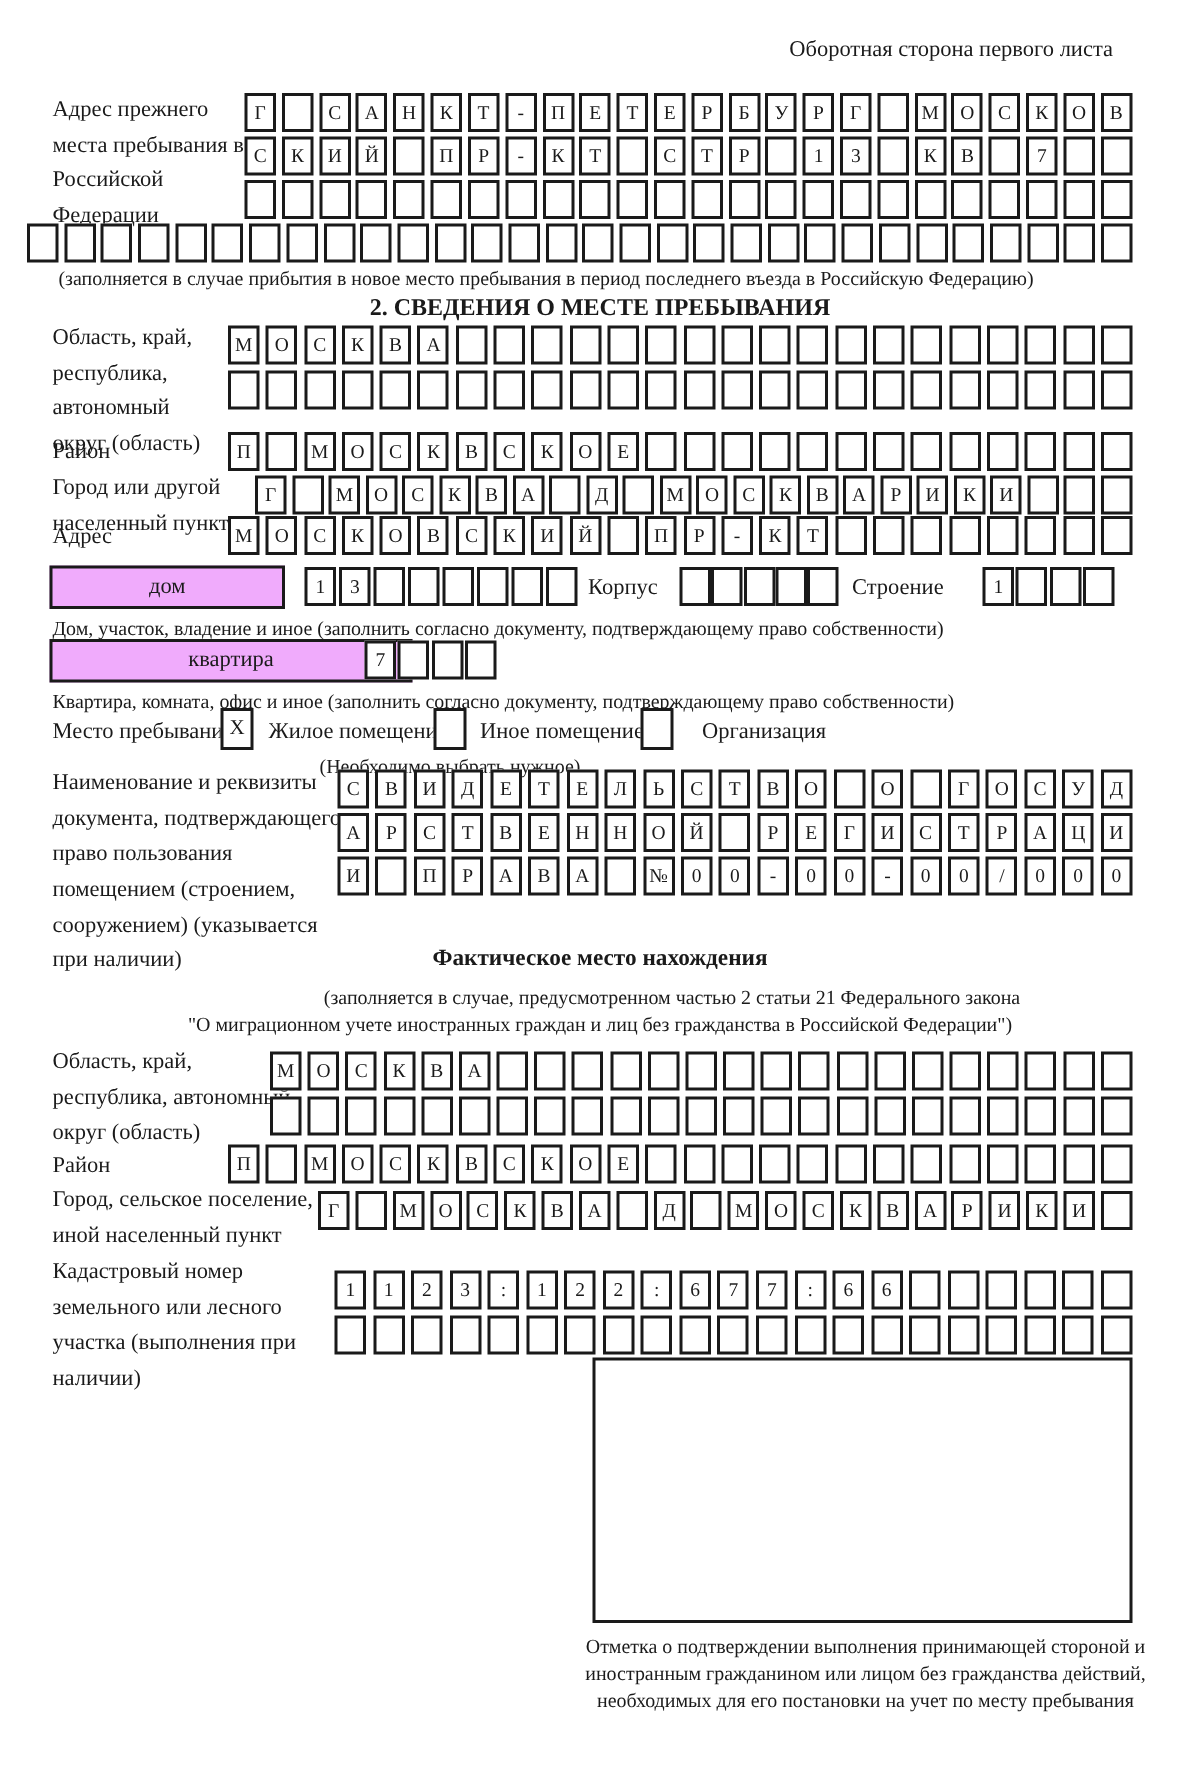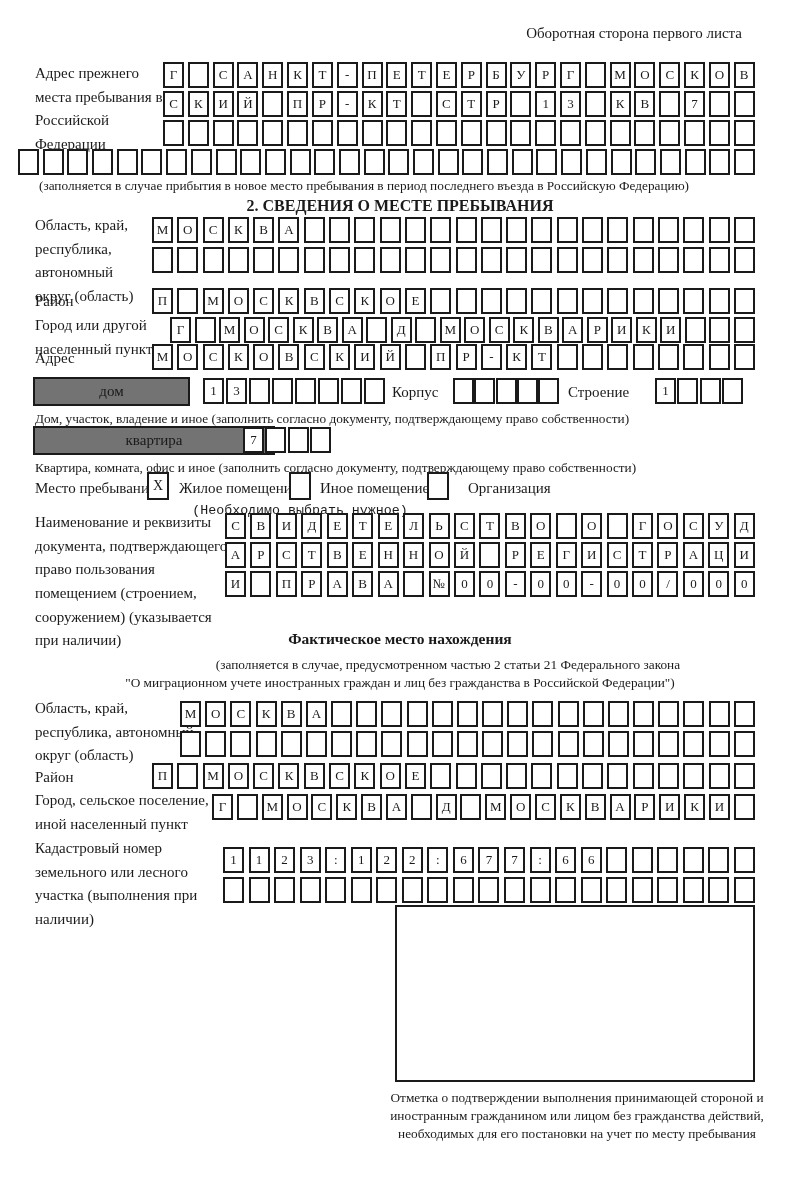--- a/index.html
+++ b/index.html
@@ -13,21 +13,21 @@
   .center { text-align:center; }
   .title { position:absolute; left:0; width:800px; text-align:center; font-weight:bold; font-size:16px; }
   .cell-row { position:absolute; display:flex; justify-content:space-between; height:26px; }
   .cell {
     width:21px; height:26px; border:2px solid #1a1a1a; box-sizing:border-box;
     display:flex; align-items:center; justify-content:center;
     font-size:13px; background:#fff; flex:0 0 21px;
   }
   .widebox {
     position:absolute; height:29px; border:2px solid #1a1a1a; box-sizing:border-box;
-    display:flex; align-items:center; justify-content:center; font-size:15px; background:#737373;
+    display:flex; align-items:center; justify-content:center; font-size:15px; background:#f0abfc;
   }
   .chk {
     position:absolute; width:22px; height:28px; border:2px solid #1a1a1a; box-sizing:border-box;
     display:flex; align-items:center; justify-content:center; font-size:14px; background:#fff;
   }
   .stampbox { position:absolute; border:2px solid #1a1a1a; box-sizing:border-box; background:#fff; }
 </style>
 </head>
 <body>
 
@@ -325,21 +325,21 @@
     </div>
   <div class="caption" style="left:35px; top:459px; width:740px;">Квартира, комната, офис и иное (заполнить согласно документу, подтверждающему право собственности)</div>
 
   <div class="lbl" style="left:35px; top:477px;">Место пребывания:</div>
   <div class="chk" style="left:147px; top:472px;">X</div>
   <div class="lbl" style="left:179px; top:477px;">Жилое помещение</div>
   <div class="chk" style="left:289px; top:472px;"></div>
   <div class="lbl" style="left:320px; top:477px;">Иное помещение</div>
   <div class="chk" style="left:427px; top:472px;"></div>
   <div class="lbl" style="left:468px; top:477px;">Организация</div>
-  <div class="caption center" style="left:190px; top:502px; width:220px;font-family:Liberation Mono, monospace;">(Необходимо выбрать нужное)</div>
+  <div class="caption center" style="left:190px; top:502px; width:220px;">(Необходимо выбрать нужное)</div>
 
   <div class="lbl" style="left:35px; top:511px; width:200px;">Наименование и реквизиты документа, подтверждающего право пользования помещением (строением, сооружением) (указывается при наличии)</div>
   <div class="cell-row" style="left:225px; top:513px; width:530px;">
       <span class="cell">С</span>
       <span class="cell">В</span>
       <span class="cell">И</span>
       <span class="cell">Д</span>
       <span class="cell">Е</span>
       <span class="cell">Т</span>
       <span class="cell">Е</span>

